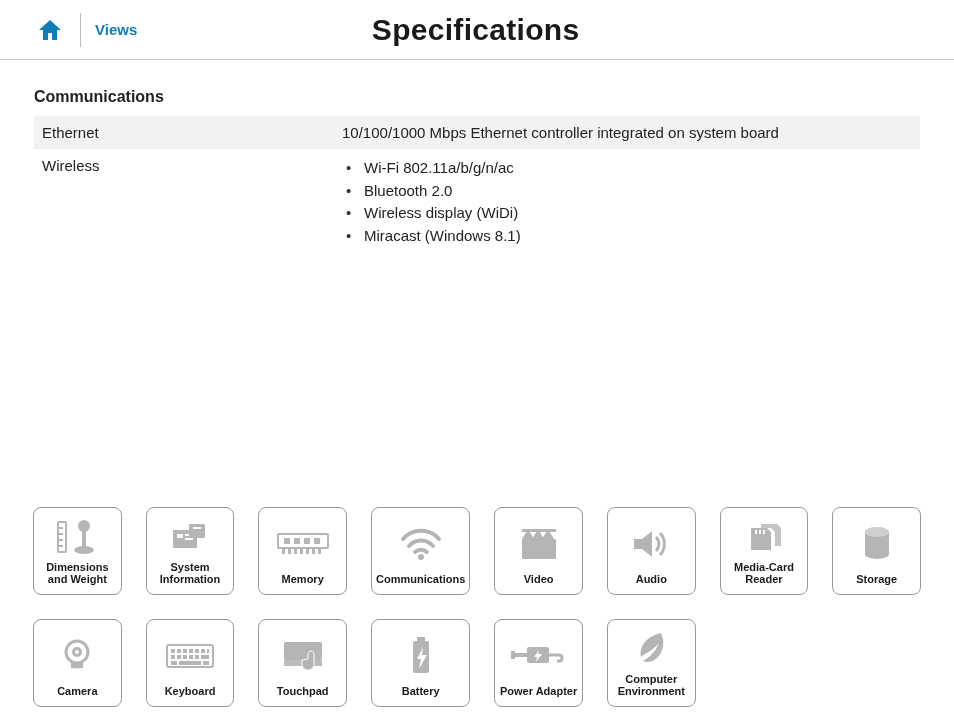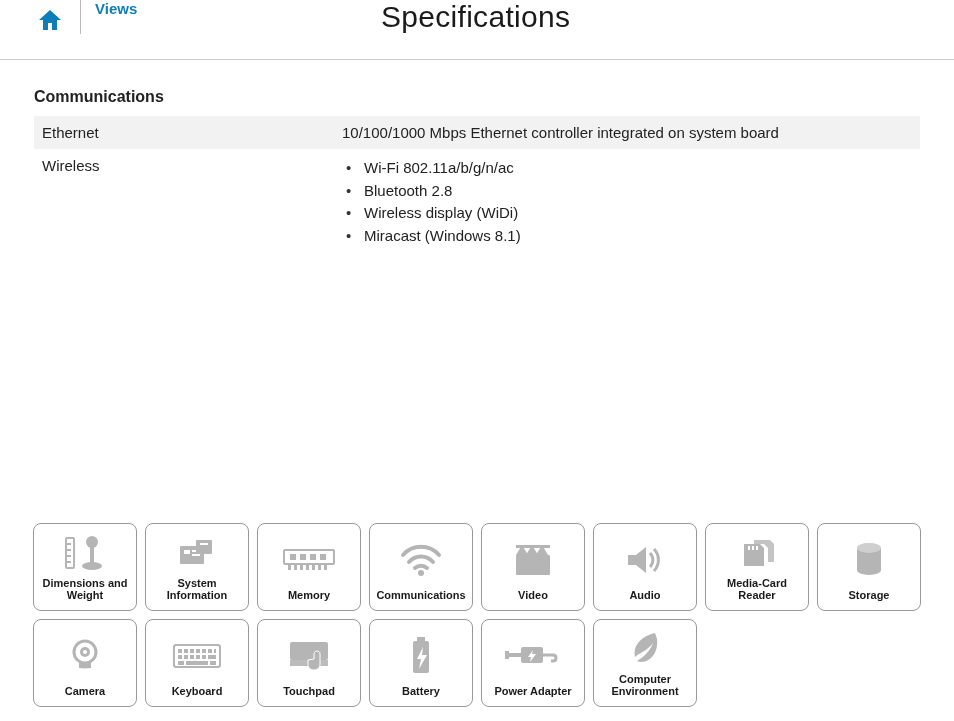--- a/index.html
+++ b/index.html
@@ -7,20 +7,21 @@
     font-family: "Segoe UI", Arial, sans-serif;
     background: #fff;
     color: #222;
     width: 954px;
     height: 721px;
     overflow: hidden;
     position: relative;
   }
   .header {
     display: flex;
+    align-items: center;
     height: 60px;
     border-bottom: 1px solid #ccc;
     padding: 0 30px;
   }
   .home-btn {
     color: #0e7db8;
     display: inline-flex;
     align-items: center;
     justify-content: center;
     width: 40px;
@@ -36,21 +37,21 @@
   .views-link {
     color: #0e7db8;
     font-weight: 700;
     font-size: 15px;
     cursor: pointer;
   }
   .title {
     flex: 1;
     text-align: center;
     font-size: 30px;
-    font-weight: 400;
+    font-weight: 700;
     letter-spacing: 0.3px;
     color: #1a1a1a;
     margin-left: -110px;
   }
   .content {
     padding: 28px 34px 10px 34px;
   }
   .section-heading {
     font-weight: 800;
     font-size: 16px;
@@ -83,21 +84,21 @@
     color: #333;
   }
 
   .nav-grid {
     position: absolute;
     left: 33px;
     right: 33px;
     bottom: 14px;
     display: grid;
     grid-template-columns: repeat(8, 1fr);
-    gap: 8px;
+    gap: 24px;
     margin-top: 28px;
   }
   .nav-tile {
     border: 1px solid #999;
     border-radius: 8px;
     height: 88px;
     display: flex;
     flex-direction: column;
     align-items: center;
     justify-content: flex-end;
@@ -142,21 +143,21 @@
     <tbody>
         <tr class="shaded">
       <td class="label">Ethernet</td>
       <td>10/100/1000 Mbps Ethernet controller integrated on system board</td>
     </tr>
     <tr>
       <td class="label">Wireless</td>
       <td>
         <ul class="bullets">
           <li>Wi-Fi 802.11a/b/g/n/ac</li>
-          <li>Bluetooth 2.8</li>
+          <li>Bluetooth 2.0</li>
           <li>Wireless display (WiDi)</li>
           <li>Miracast (Windows 8.1)</li>
         </ul>
       </td>
     </tr>
   </tbody>
     </table>
 </div>
 
 <div class="nav-grid">

